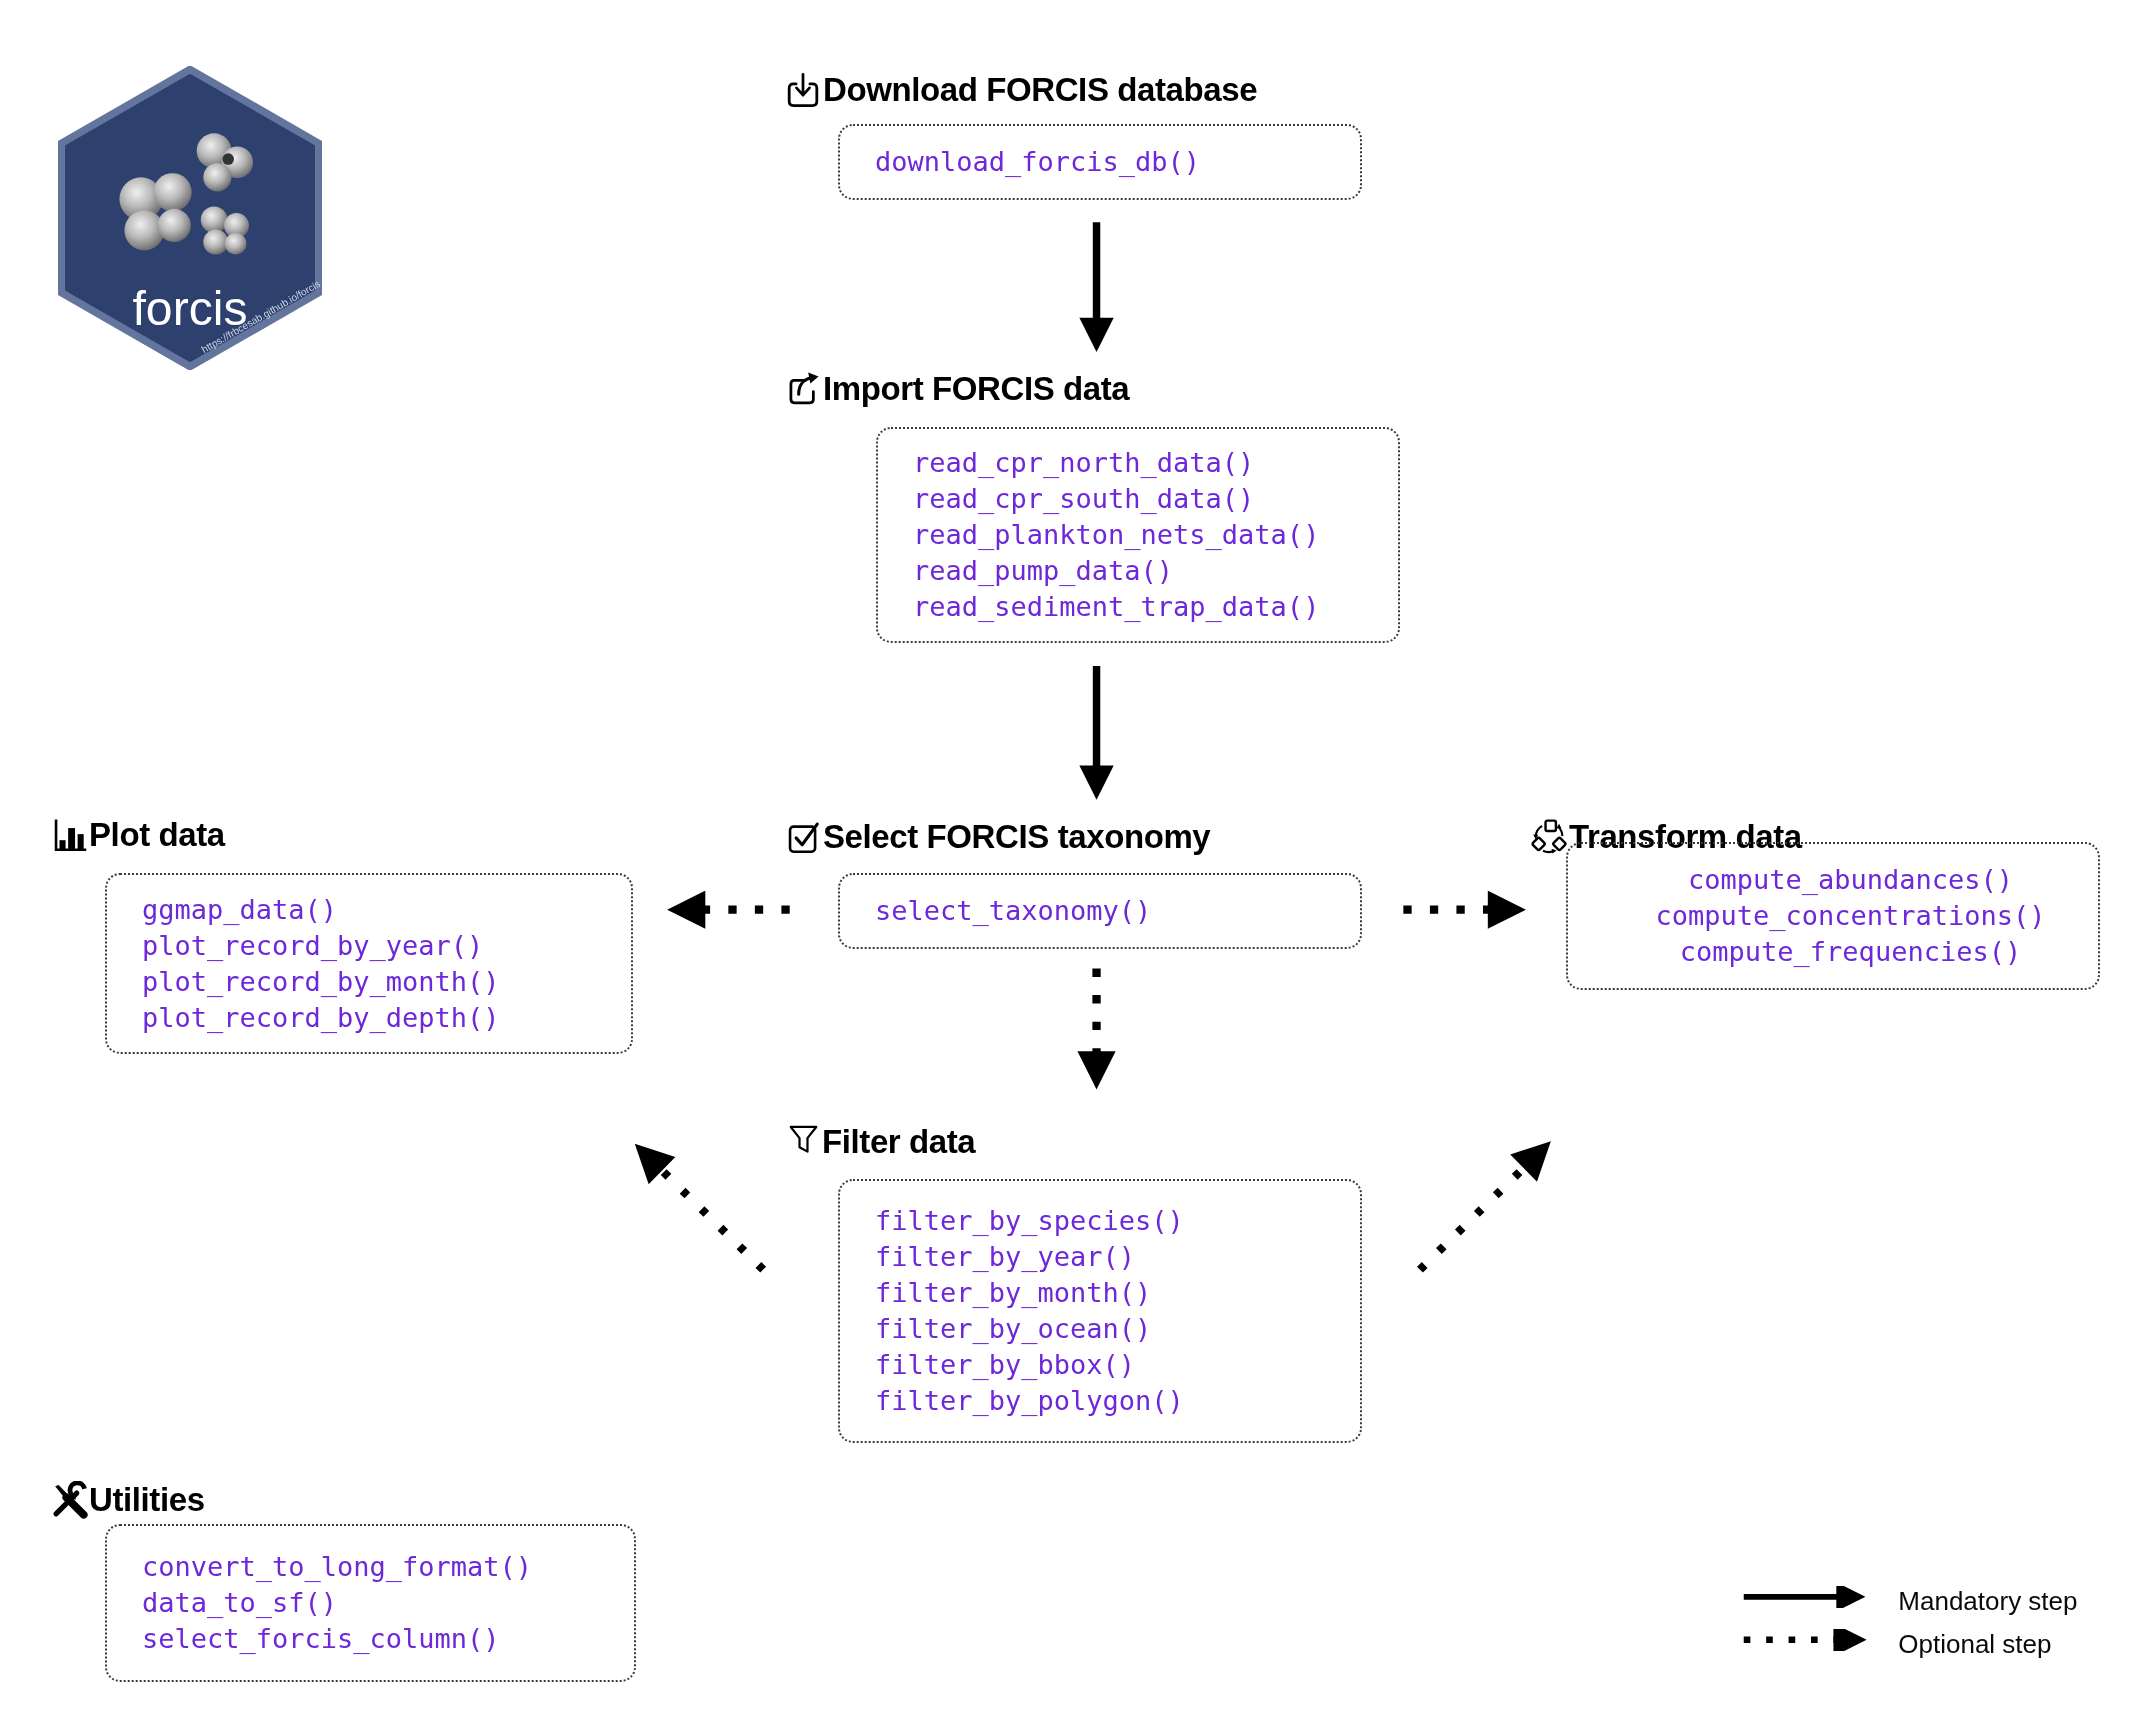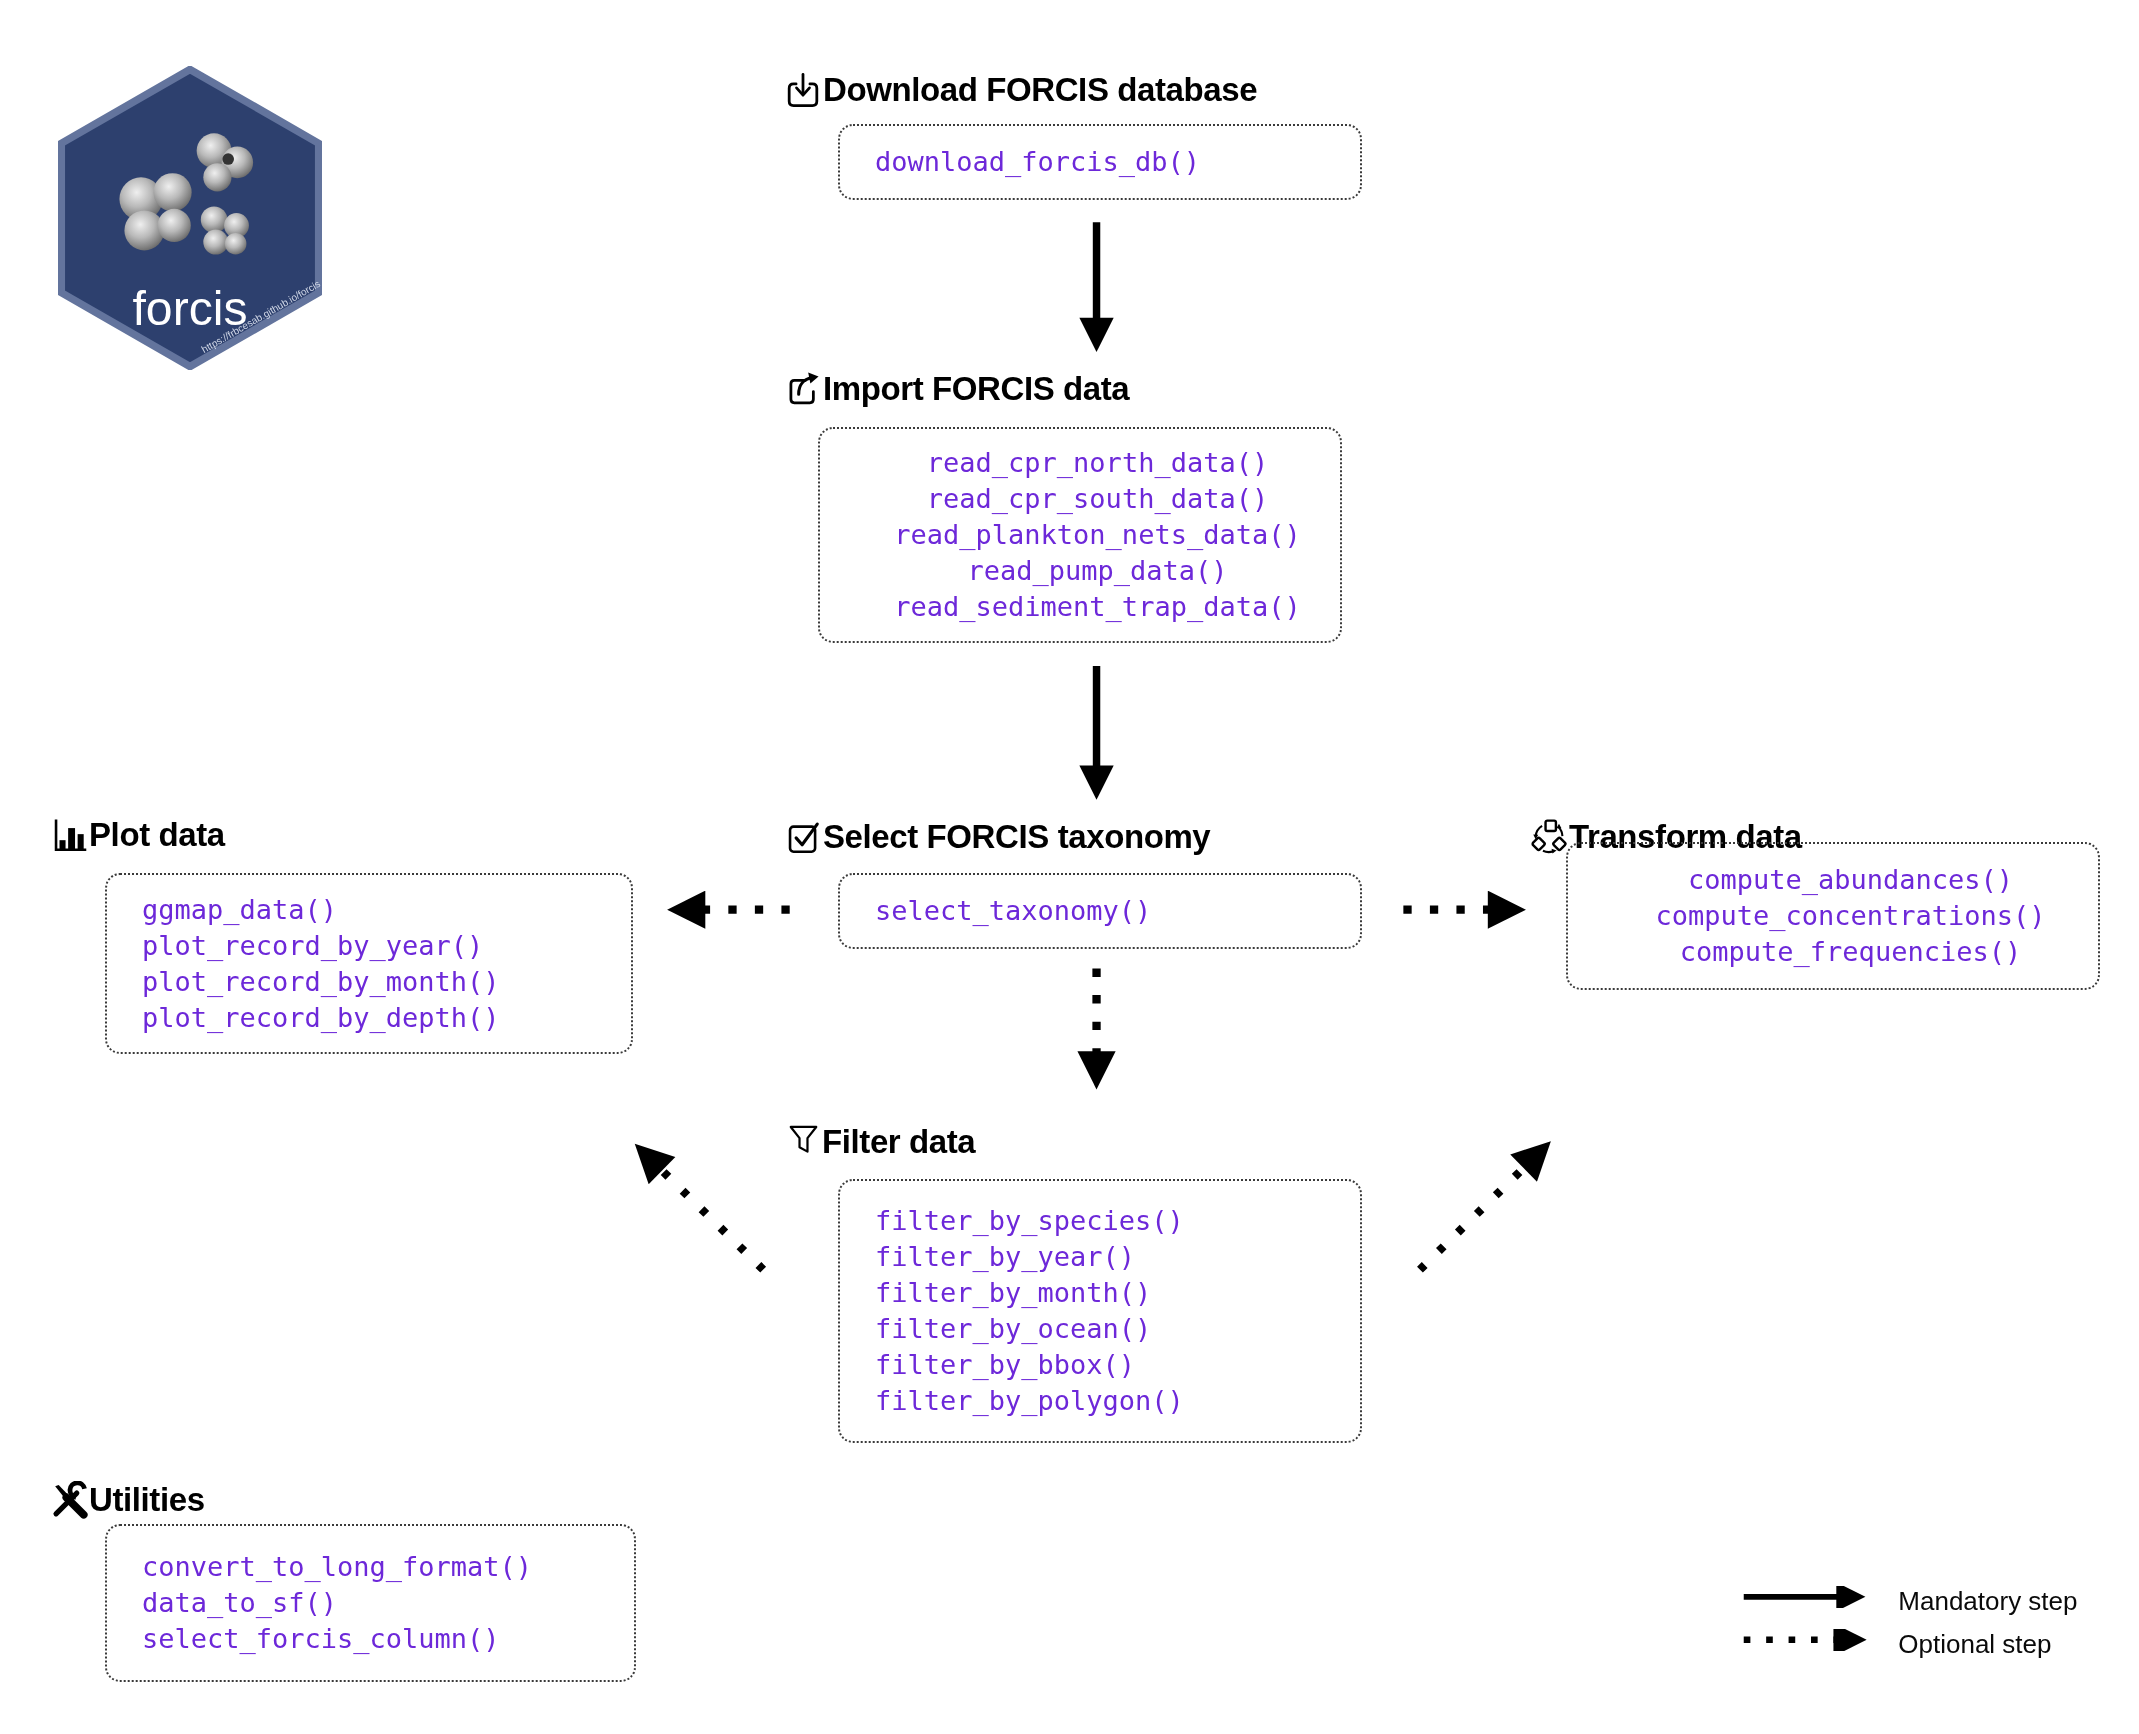--- a/index.html
+++ b/index.html
@@ -82,21 +82,21 @@
   </div>
 
   <div class="heading" style="left:784px;top:370px;">
     <svg width="38" height="38" viewBox="0 0 44 44">
       <path d="M25 12 H12 Q8 12 8 16 V34 Q8 38 12 38 H30 Q34 38 34 34 V25" fill="none" stroke="#000" stroke-width="3.2" stroke-linecap="round"></path>
       <path d="M17 28 C17 17 23 10.5 32 9" fill="none" stroke="#000" stroke-width="3.6" stroke-linecap="round"></path>
       <path d="M28 3 L40 7.5 L30.5 15.5 Z" fill="#000"></path>
     </svg>
     <span>Import FORCIS data</span>
   </div>
-  <div class="codebox" style="left:818px;top:427px;width:524px;height:216px;text-align:center;">
+  <div class="codebox" style="left:876px;top:427px;width:524px;height:216px;">
     <div class="code-line">read_cpr_north_data()</div>
     <div class="code-line">read_cpr_south_data()</div>
     <div class="code-line">read_plankton_nets_data()</div>
     <div class="code-line">read_pump_data()</div>
     <div class="code-line">read_sediment_trap_data()</div>
   </div>
 
   <div class="heading" style="left:50px;top:816px;">
     <svg width="38" height="38" viewBox="0 0 44 44">
       <path d="M7 4 V39 H42" fill="none" stroke="#000" stroke-width="3"></path>

